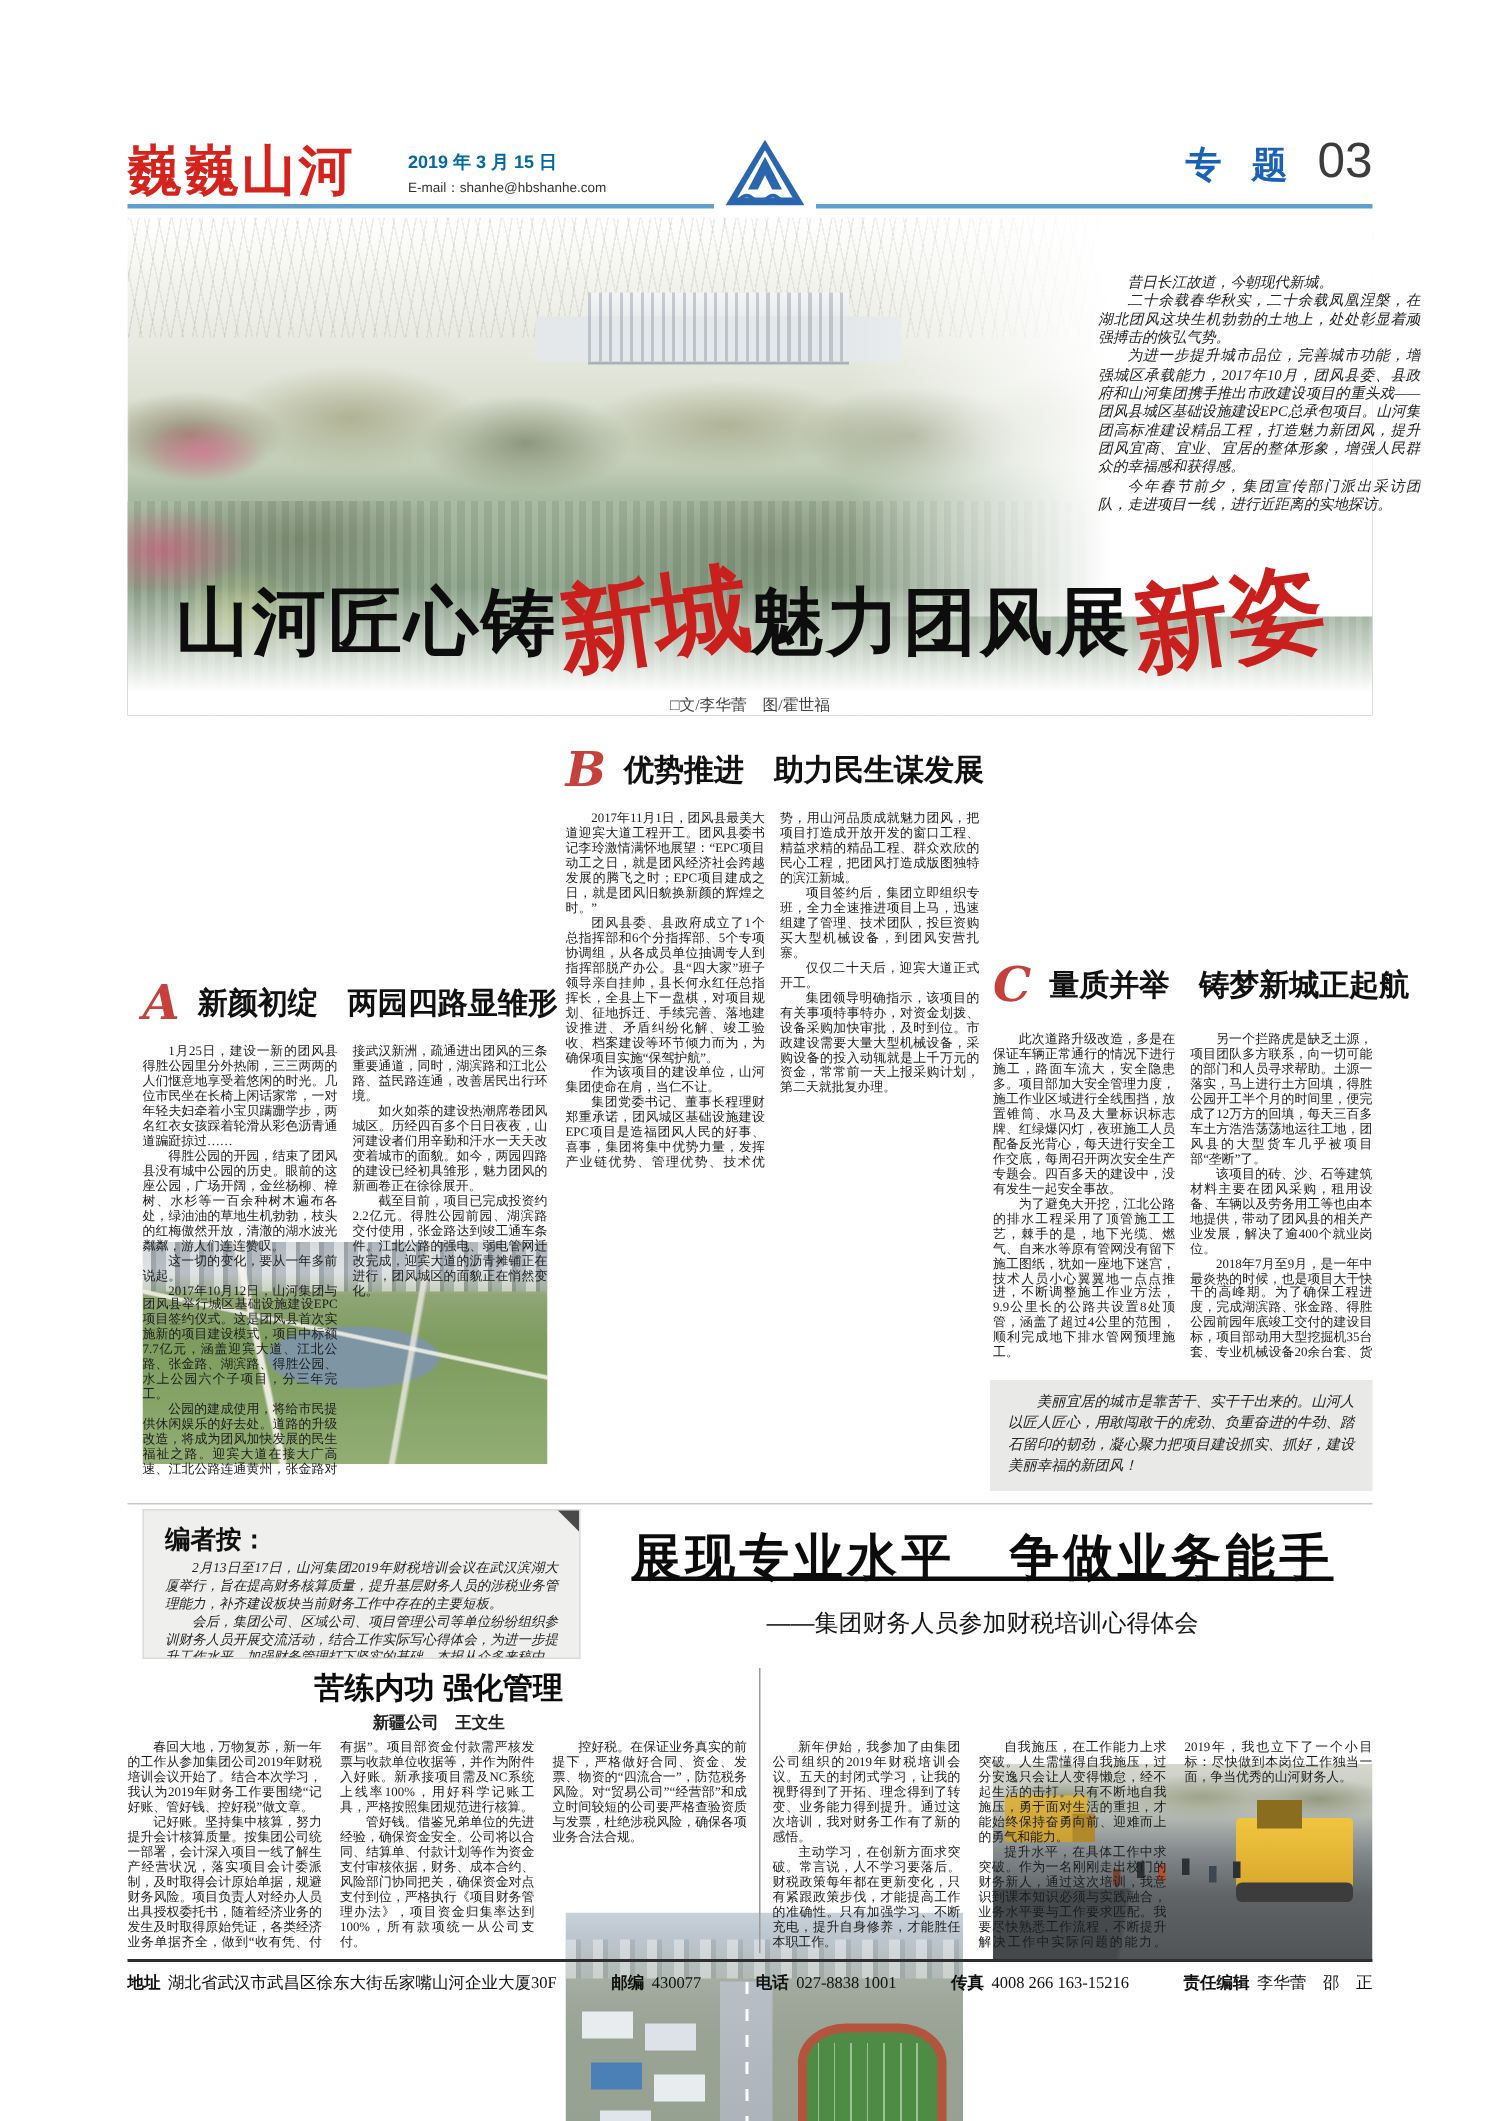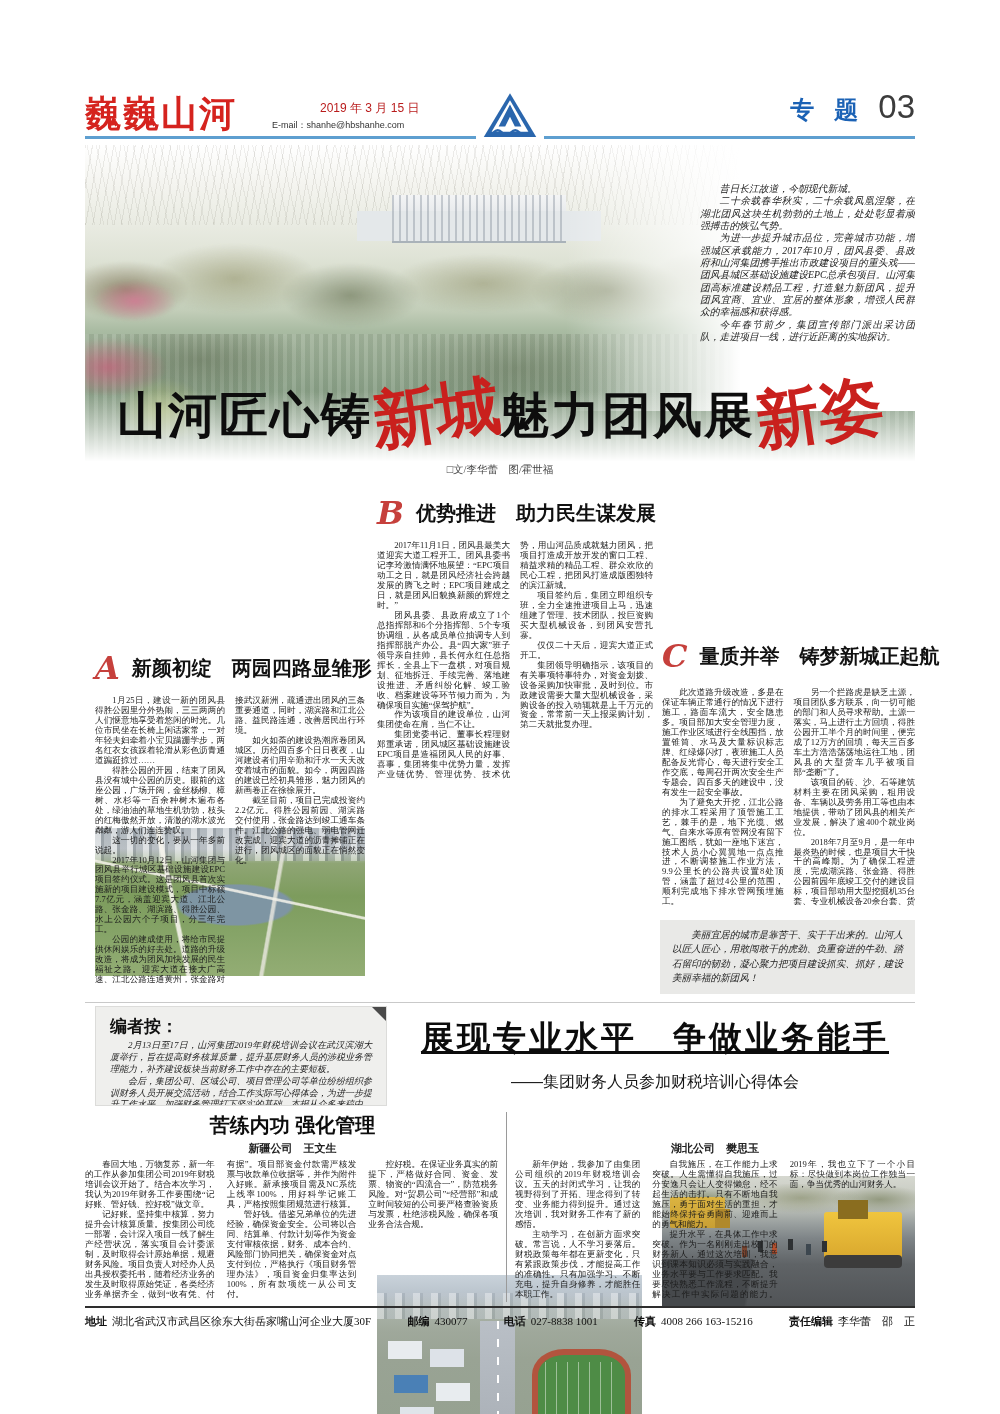--- a/index.html
+++ b/index.html
@@ -3,21 +3,21 @@
 <meta charset="utf-8">
 <style>
   html,body{margin:0;padding:0;background:#ffffff;}
   .page{position:relative;width:1000px;height:1414px;background:#fff;margin:0 auto;
         font-family:"Liberation Serif",serif;color:#1a1a1a;overflow:hidden;}
   .abs{position:absolute;}
 
   
   .masthead{font-family:"Liberation Sans",sans-serif;font-weight:900;font-size:36px;
             color:#d5231e;letter-spacing:2px;line-height:1;}
-  .m-date{font-family:"Liberation Sans",sans-serif;font-weight:400;font-size:12px;color:#b91c1c;margin-left:48px;}
+  .m-date{font-family:"Liberation Sans",sans-serif;font-weight:700;font-size:12px;color:#0369a1;}
   .m-email{font-family:"Liberation Sans",sans-serif;font-size:9px;color:#333;margin-top:2px;}
   .blue-rule{background:#5e9fd0;height:3px;}
   .sec-label{font-family:"Liberation Sans",sans-serif;font-weight:700;font-size:24px;
              color:#1b62b5;letter-spacing:20px;}
   .page-no{font-family:"Liberation Sans",sans-serif;font-weight:400;font-size:33px;color:#3c3c3c;}
   .logo-wrap{background:#fff;padding:0 6px;}
 
   
   .photo{position:relative;overflow:hidden;}
   .photo>div{position:absolute;}
@@ -83,21 +83,21 @@
      background:repeating-linear-gradient(180deg,#fff 0 8px,transparent 8px 18px);}
   .rd-field{right:4%;top:37%;width:33%;height:42%;background:#4e8c46;border:6px solid #b2543e;border-radius:32px/26px;}
   .rd-field::before{content:"";position:absolute;inset:8%;background:
      repeating-linear-gradient(90deg,rgba(255,255,255,.45) 0 1px,transparent 1px 11px);}
   .rd-bldgs{left:4%;top:33%;width:34px;height:18px;background:#e8ecef;
      box-shadow:42px 8px 0 #dde2e8,6px 34px 0 #4a80b6,48px 42px 0 #e8ecef,12px 66px 0 #dfe5ea,
                 52px 74px 0 #4a80b6,8px 100px 0 #e8ecef,46px 106px 0 #d8dee5;}
 
   
   .kai{font-style:italic;}
-  .intro{font-size:9.8px;line-height:1.26;text-align:justify;color:#222;}
+  .intro{font-size:9.8px;line-height:1.26;text-align:justify;color:#222;margin-left:32px;}
   .intro .para,.note-text .para,.body-cols .para{margin:0;text-indent:2em;}
 
   .headline{white-space:nowrap;text-align:center;}
   .hl-black{font-family:"Liberation Sans",sans-serif;font-weight:900;font-size:49px;
             color:#0d0d0d;letter-spacing:2px;vertical-align:middle;}
   .hl-red{display:inline-block;font-family:"DejaVu Serif",serif;font-weight:900;font-size:64px;
           color:#c9201d;transform:rotate(-8deg);vertical-align:middle;position:relative;top:-2px;}
   .hl-byline{font-size:10.5px;color:#444;text-align:center;}
 
   .sec-head{display:flex;align-items:center;gap:12px;}
@@ -263,21 +263,20 @@
   <div class="abs art-byline" style="left:85px;top:1141px;width:415px;">新疆公司　王文生</div>
   <div class="abs body-cols cols3" style="left:85px;top:1160px;width:413px;height:142px;">
       <p class="para">春回大地，万物复苏，新一年的工作从参加集团公司2019年财税培训会议开始了。结合本次学习，我认为2019年财务工作要围绕“记好账、管好钱、控好税”做文章。</p>
       <p class="para">记好账。坚持集中核算，努力提升会计核算质量。按集团公司统一部署，会计深入项目一线了解生产经营状况，落实项目会计委派制，及时取得会计原始单据，规避财务风险。项目负责人对经办人员出具授权委托书，随着经济业务的发生及时取得原始凭证，各类经济业务单据齐全，做到“收有凭、付有据”。项目部资金付款需严核发票与收款单位收据等，并作为附件入好账。新承接项目需及NC系统上线率100%，用好科学记账工具，严格按照集团规范进行核算。</p>
       <p class="para">管好钱。借鉴兄弟单位的先进经验，确保资金安全。公司将以合同、结算单、付款计划等作为资金支付审核依据，财务、成本合约、风险部门协同把关，确保资金对点支付到位，严格执行《项目财务管理办法》，项目资金归集率达到100%，所有款项统一从公司支付。</p>
       <p class="para">控好税。在保证业务真实的前提下，严格做好合同、资金、发票、物资的“四流合一”，防范税务风险。对“贸易公司”“经营部”和成立时间较短的公司要严格查验资质与发票，杜绝涉税风险，确保各项业务合法合规。</p>
     </div>
 
   <div class="abs v-divider" style="left:506px;top:1112px;height:190px;"></div>
 
-  <div class="abs art-byline" style="left:515px;top:1141px;width:400px;">湖北公司　樊思玉</div>
   <div class="abs body-cols cols3" style="left:515px;top:1160px;width:400px;height:142px;">
       <p class="para">新年伊始，我参加了由集团公司组织的2019年财税培训会议。五天的封闭式学习，让我的视野得到了开拓、理念得到了转变、业务能力得到提升。通过这次培训，我对财务工作有了新的感悟。</p>
       <p class="para">主动学习，在创新方面求突破。常言说，人不学习要落后。财税政策每年都在更新变化，只有紧跟政策步伐，才能提高工作的准确性。只有加强学习、不断充电，提升自身修养，才能胜任本职工作。</p>
       <p class="para">自我施压，在工作能力上求突破。人生需懂得自我施压，过分安逸只会让人变得懒怠，经不起生活的击打。只有不断地自我施压，勇于面对生活的重担，才能始终保持奋勇向前、迎难而上的勇气和能力。</p>
       <p class="para">提升水平，在具体工作中求突破。作为一名刚刚走出校门的财务新人，通过这次培训，我意识到课本知识必须与实践融合，业务水平要与工作要求匹配。我要尽快熟悉工作流程，不断提升解决工作中实际问题的能力。2019年，我也立下了一个小目标：尽快做到本岗位工作独当一面，争当优秀的山河财务人。</p>
     </div>
 
   <div class="abs footer-rule" style="left:85px;top:1306px;width:830px;"></div>
   <div class="abs footer" style="left:85px;top:1314px;width:830px;">
     <span><span class="f-label">地址</span><span>湖北省武汉市武昌区徐东大街岳家嘴山河企业大厦30F</span></span>

